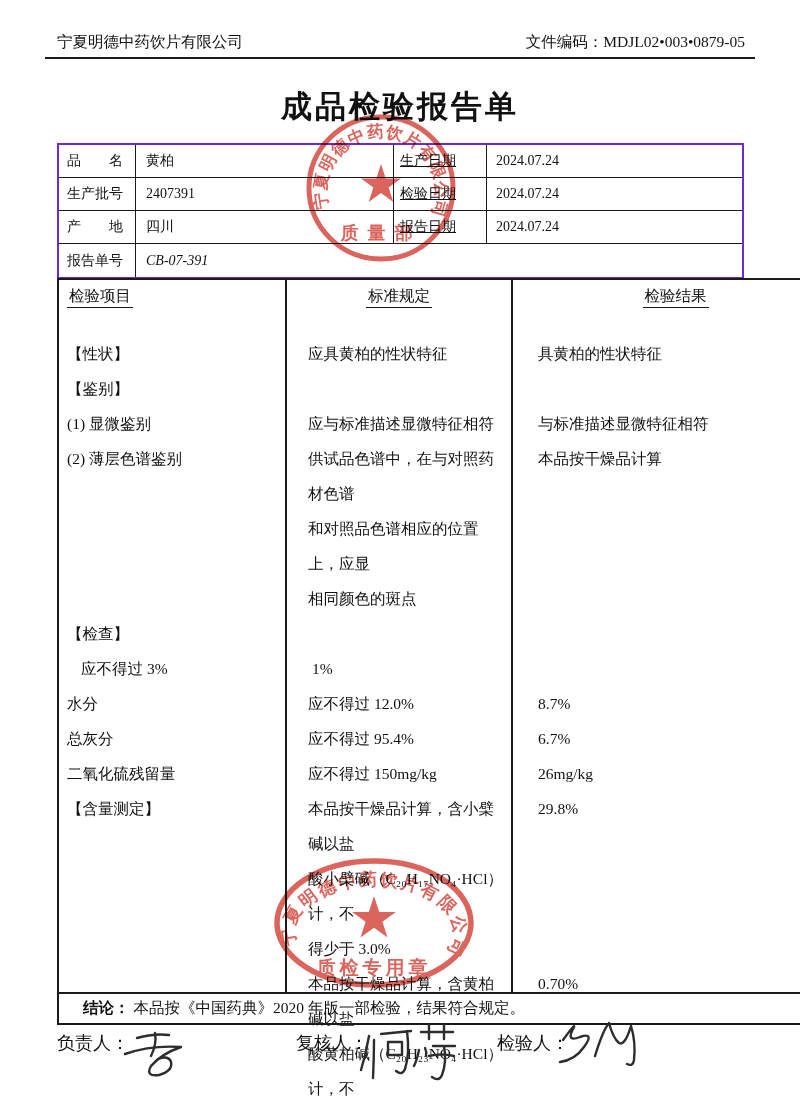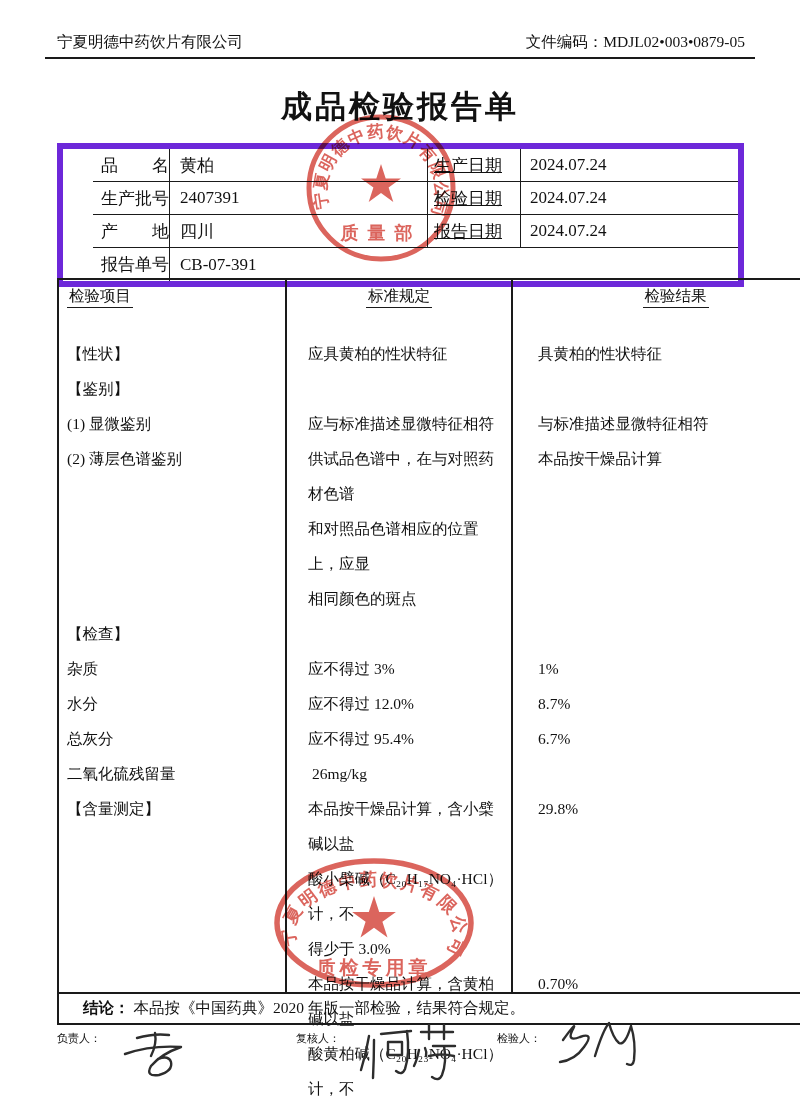--- a/index.html
+++ b/index.html
@@ -24,35 +24,34 @@
 
   
   .title {
     position:absolute; top:86px; left:0; width:100%;
     text-align:center; font-size:31px; font-weight:bold; letter-spacing:3px;
   }
 
   
   .info-table {
     position:absolute; top:143px; left:57px; width:687px;
-    border:6px solid #6d28d9;
+    border:2px solid #6d28d9;
     display:grid;
     grid-template-columns:77px 258px 93px 1fr;
     grid-auto-rows:33px;
-    font-size:17px;
-    padding-left:30px;
+    font-size:14px;
   }
   .it-cell { display:flex; align-items:center; border-bottom:1.5px solid #1a1a1a; border-right:1.5px solid #1a1a1a; }
   .it-cell.no-r { border-right:none; }
   .it-cell.no-b { border-bottom:none; }
   .it-label { padding-left:8px; }
   .it-value { padding-left:10px; }
   .it-datelabel { padding-left:6px;text-decoration:underline; }
   .it-datevalue { padding-left:9px; }
-  .it-span3 { grid-column:2 / 5; }
+  .it-span3 { grid-column:2 / 5;font-style:italic; }
 
   
   .main-table {
     position:absolute; top:278px; left:57px; width:784px; height:716px;
     border:2px solid #1a1a1a; font-size:15.5px;
   }
   .col-line { position:absolute; top:0; bottom:0; width:1.5px; background:#1a1a1a; }
   .col-line.l1 { left:226px; }
   .col-line.l2 { left:452px; }
   .mt-header {
@@ -70,21 +69,21 @@
 
   
   .conclusion-row {
     position:absolute; top:992px; left:57px; width:765px; height:33px;
     border:2px solid #1a1a1a;
     display:flex; align-items:center; font-size:15.5px; padding-left:24px;
   }
   .conclusion-row .c-label { font-weight:bold; margin-right:4px; }
 
   
-  .footer-row { position:absolute; top:1026px; left:57px; width:687px; height:66px; font-size:11px; }
+  .footer-row { position:absolute; top:1026px; left:57px; width:687px; height:66px; font-size:18px; }
   .signer-label { position:absolute; top:5px; }
   .signer-label.s1 { left:0; }
   .signer-label.s2 { left:239px; }
   .signer-label.s3 { left:440px; }
   .sig { position:absolute; }
   .sig path { fill:none; stroke:#2d2d2d; stroke-width:2.4; stroke-linecap:round; stroke-linejoin:round; }
   .sig.sig1 { left:52px; top:4px; }
   .sig.sig2 { left:300px; top:-4px; }
   .sig.sig3 { left:492px; top:-12px; }
 
@@ -157,36 +156,36 @@
 和对照品色谱相应的位置上，应显
 相同颜色的斑点</div>
           <div class="mt-cell result">本品按干燥品计算</div>
         </div>
         <div class="mt-row">
           <div class="mt-cell item">【检查】</div>
           <div class="mt-cell std"></div>
           <div class="mt-cell result"></div>
         </div>
         <div class="mt-row">
-          <div class="mt-cell item">杂质</div>
           <div class="mt-cell std">应不得过 3%</div>
           <div class="mt-cell result">1%</div>
         </div>
         <div class="mt-row">
           <div class="mt-cell item">水分</div>
           <div class="mt-cell std">应不得过 12.0%</div>
           <div class="mt-cell result">8.7%</div>
         </div>
         <div class="mt-row">
           <div class="mt-cell item">总灰分</div>
           <div class="mt-cell std">应不得过 95.4%</div>
           <div class="mt-cell result">6.7%</div>
         </div>
         <div class="mt-row">
           <div class="mt-cell item">二氧化硫残留量</div>
+          <div class="mt-cell std">应不得过 150mg/kg</div>
           <div class="mt-cell result">26mg/kg</div>
         </div>
         <div class="mt-row">
           <div class="mt-cell item">【含量测定】</div>
           <div class="mt-cell std">本品按干燥品计算，含小檗碱以盐
 酸小檗碱（C₂₀H₁₇NO₄·HCl）计，不
 得少于 3.0%</div>
           <div class="mt-cell result">29.8%</div>
         </div>
         <div class="mt-row">

